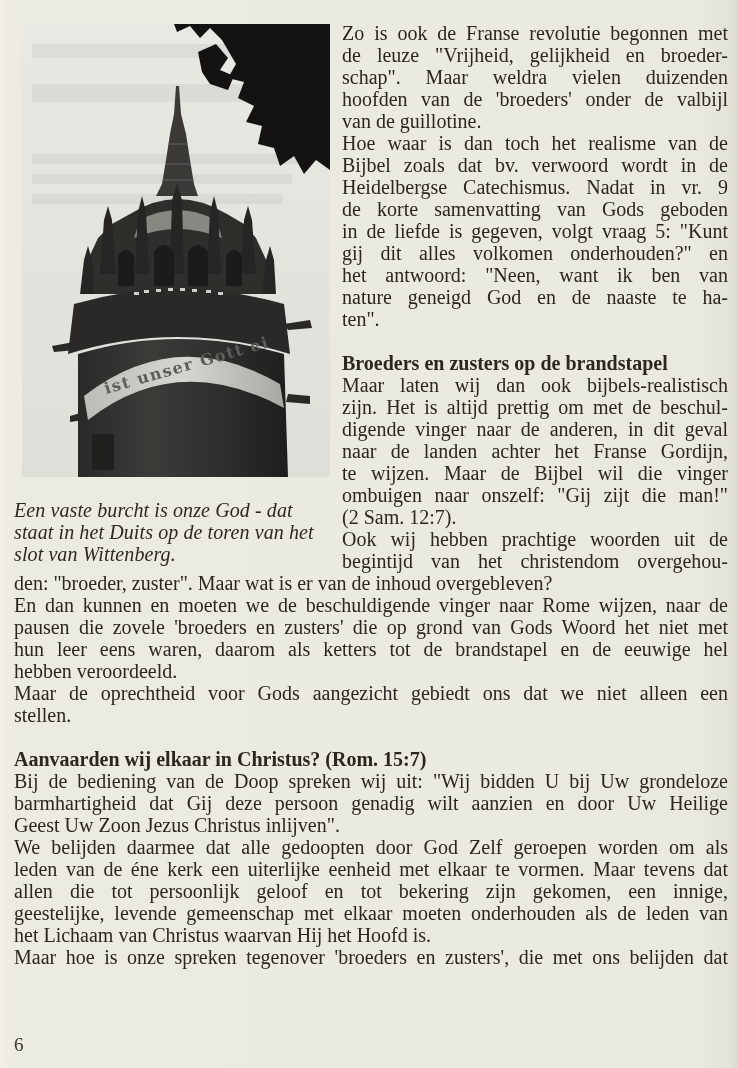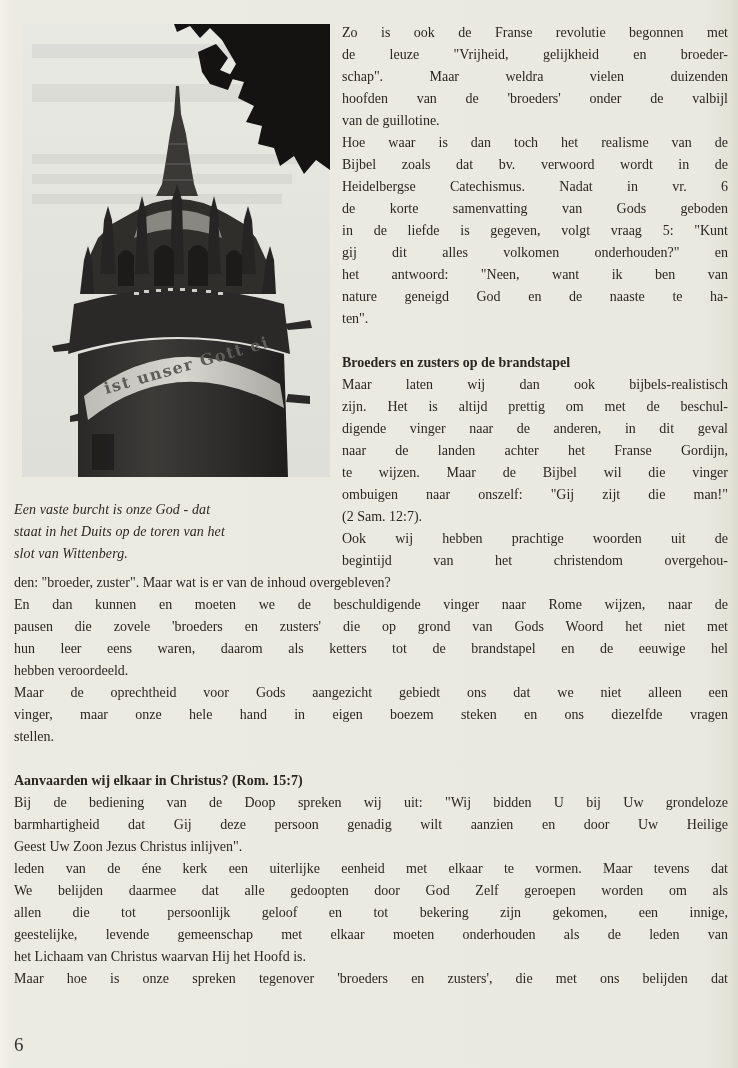--- a/index.html
+++ b/index.html
@@ -28,21 +28,21 @@
   }
   .caption .ln { display: block; white-space: nowrap; letter-spacing: 0.1px; }
   .col-right {
     position: absolute; left: 342px; top: 22px; width: 386px;
   }
   .col-full {
     position: absolute; left: 14px; width: 714px;
   }
   .ln {
     display: block; white-space: nowrap; height: 22px; line-height: 22px;
-    font-size: 14px;
+    font-size: 20px;
   }
   .j { text-align: justify; text-align-last: justify; }
   .heading { font-weight: bold; }
   .gap { height: 22px; }
   .pagenum {
     position: absolute; left: 14px; top: 1034px; font-size: 19px; color: #3a3632;
   }
 </style>
 </head>
 <body>
@@ -147,21 +147,21 @@
     <div>
       <span class="ln j">Zo is ook de Franse revolutie begonnen met</span>
       <span class="ln j">de leuze "Vrijheid, gelijkheid en broeder-</span>
       <span class="ln j">schap". Maar weldra vielen duizenden</span>
       <span class="ln j">hoofden van de 'broeders' onder de valbijl</span>
       <span class="ln">van de guillotine.</span>
     </div>
     <div>
       <span class="ln j">Hoe waar is dan toch het realisme van de</span>
       <span class="ln j">Bijbel zoals dat bv. verwoord wordt in de</span>
-      <span class="ln j">Heidelbergse Catechismus. Nadat in vr. 6</span>
+      <span class="ln j">Heidelbergse Catechismus. Nadat in vr. 9</span>
       <span class="ln j">de korte samenvatting van Gods geboden</span>
       <span class="ln j">in de liefde is gegeven, volgt vraag 5: "Kunt</span>
       <span class="ln j">gij dit alles volkomen onderhouden?" en</span>
       <span class="ln j">het antwoord: "Neen, want ik ben van</span>
       <span class="ln j">nature geneigd God en de naaste te ha-</span>
       <span class="ln">ten".</span>
     </div>
     <div class="gap"></div>
     <span class="ln heading">Broeders en zusters op de brandstapel</span>
     <div>
@@ -182,33 +182,32 @@
   <div class="col-full" style="top:572px;">
     <span class="ln">den: "broeder, zuster". Maar wat is er van de inhoud overgebleven?</span>
     <div>
       <span class="ln j">En dan kunnen en moeten we de beschuldigende vinger naar Rome wijzen, naar de</span>
       <span class="ln j">pausen die zovele 'broeders en zusters' die op grond van Gods Woord het niet met</span>
       <span class="ln j">hun leer eens waren, daarom als ketters tot de brandstapel en de eeuwige hel</span>
       <span class="ln">hebben veroordeeld.</span>
     </div>
     <div>
       <span class="ln j">Maar de oprechtheid voor Gods aangezicht gebiedt ons dat we niet alleen een</span>
-      <span class="ln j">vinger, maar onze hele hand in eigen boezem steken en ons diezelfde vragen</span>
       <span class="ln">stellen.</span>
     </div>
     <div class="gap"></div>
     <span class="ln heading">Aanvaarden wij elkaar in Christus? (Rom. 15:7)</span>
     <div>
       <span class="ln j">Bij de bediening van de Doop spreken wij uit: "Wij bidden U bij Uw grondeloze</span>
       <span class="ln j">barmhartigheid dat Gij deze persoon genadig wilt aanzien en door Uw Heilige</span>
       <span class="ln">Geest Uw Zoon Jezus Christus inlijven".</span>
     </div>
     <div>
+      <span class="ln j">We belijden daarmee dat alle gedoopten door God Zelf geroepen worden om als</span>
       <span class="ln j">leden van de éne kerk een uiterlijke eenheid met elkaar te vormen. Maar tevens dat</span>
-      <span class="ln j">We belijden daarmee dat alle gedoopten door God Zelf geroepen worden om als</span>
       <span class="ln j">allen die tot persoonlijk geloof en tot bekering zijn gekomen, een innige,</span>
       <span class="ln j">geestelijke, levende gemeenschap met elkaar moeten onderhouden als de leden van</span>
       <span class="ln">het Lichaam van Christus waarvan Hij het Hoofd is.</span>
     </div>
     <div>
       <span class="ln j">Maar hoe is onze spreken tegenover 'broeders en zusters', die met ons belijden dat</span>
     </div>
   </div>
 
   <div class="pagenum">6</div>

